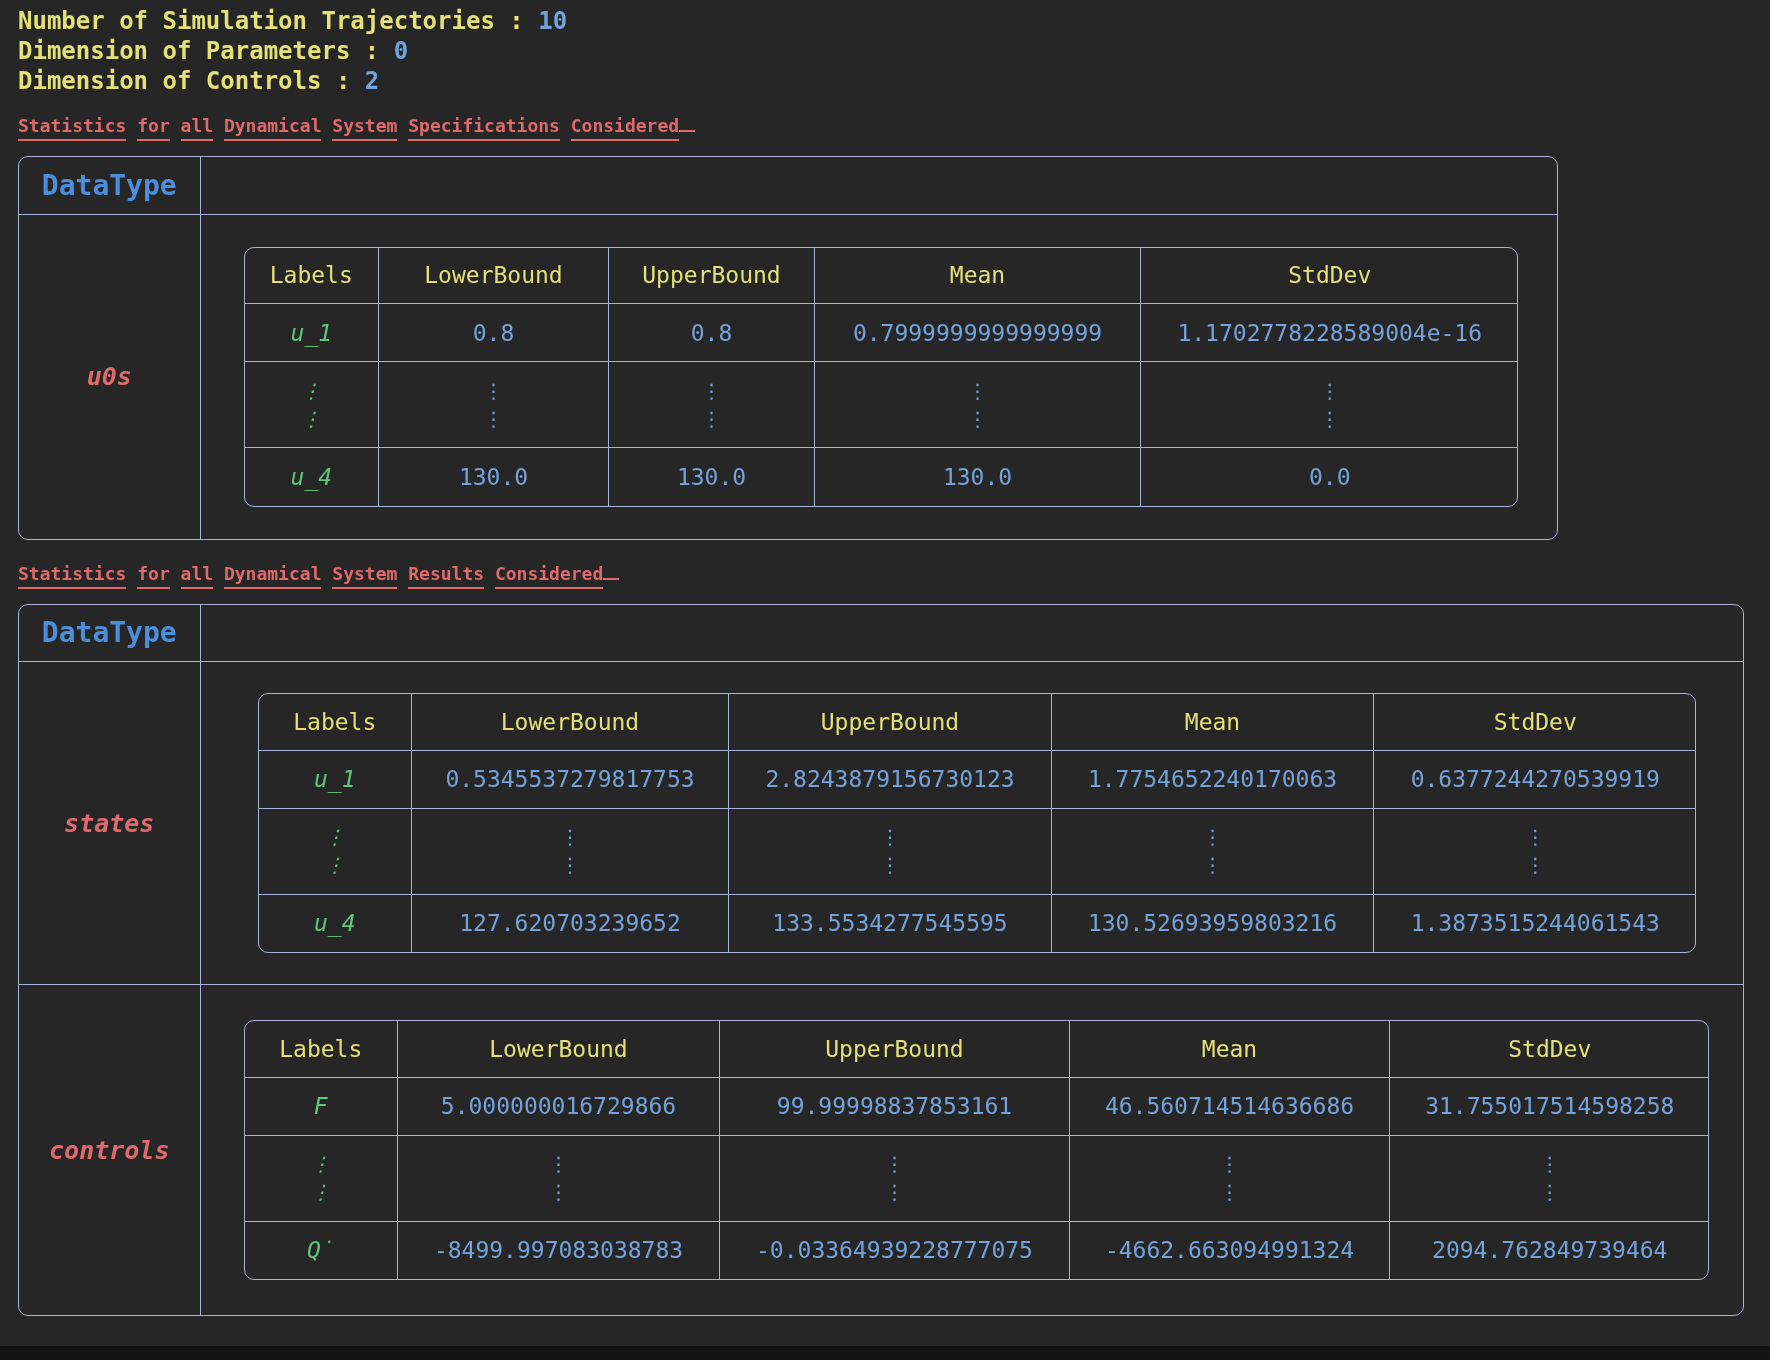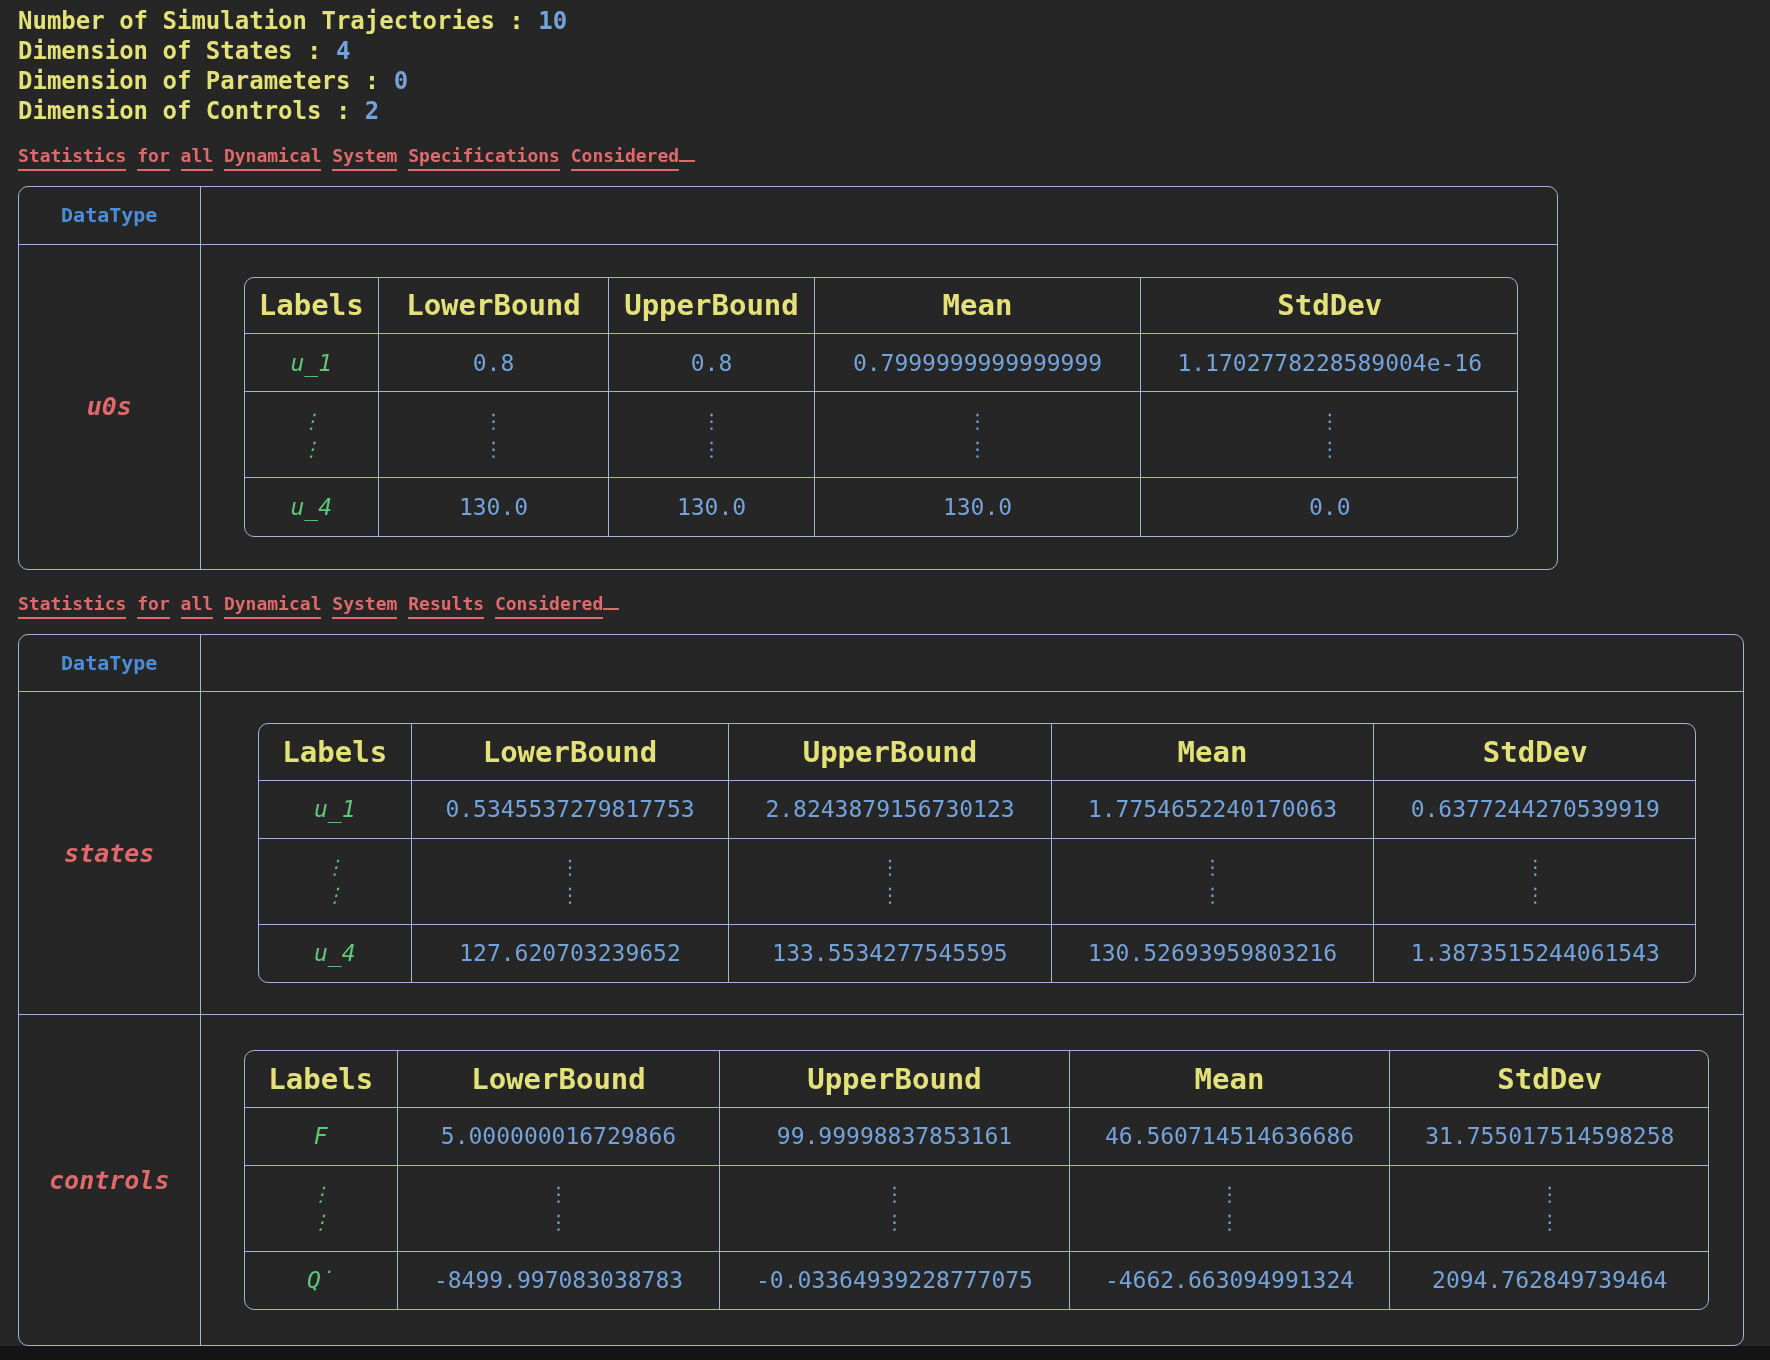--- a/index.html
+++ b/index.html
@@ -46,21 +46,21 @@
   .outer-wrap.t2{width:1726px;}
   table{border-collapse:collapse;width:100%;table-layout:fixed;}
   .outer-table td{border:1.5px solid var(--border);vertical-align:middle;}
   .outer-table tr:first-child td{border-top:none;}
   .outer-table tr:last-child td{border-bottom:none;}
   .outer-table td:first-child{border-left:none;}
   .outer-table td:last-child{border-right:none;}
   .outer-table .col-dt{width:181px;}
   .outer-table .hdr td{height:57px;}
   .dt-cell{
-    text-align:center;font-size:20px;font-weight:bold;color:var(--blue-head);
+    text-align:center;font-size:28px;font-weight:bold;color:var(--blue-head);
   }
   .group-cell{
     text-align:center;font-size:25px;font-weight:bold;font-style:italic;color:var(--red);
   }
 
   
   .inner-wrap{
     border:1.5px solid var(--border);
     border-radius:10px;
     overflow:hidden;
@@ -69,21 +69,21 @@
   .iw-states{width:1438px;margin:31px 0 31px 57px;}
   .iw-controls{width:1465px;margin:35px 0 35px 43px;}
   .inner-table th,.inner-table td{
     border:1.5px solid var(--border);
     text-align:center;vertical-align:middle;
   }
   .inner-table tr:first-child > *{border-top:none;}
   .inner-table tr:last-child > *{border-bottom:none;text-align:center;}
   .inner-table tr > *:first-child{border-left:none;}
   .inner-table tr > *:last-child{border-right:none;}
-  .inner-table th{height:56px;font-size:29px;font-weight:bold;color:var(--yellow);}
+  .inner-table th{height:56px;font-size:23px;font-weight:normal;color:var(--yellow);}
   .inner-table td{height:58px;font-size:23px;color:var(--blue-val);}
   .inner-table td.lbl{color:var(--green);font-style:italic;}
   .inner-table tr.row-ellipsis td{
     height:86px;white-space:pre-line;font-size:20px;line-height:28px;
   }
   
   .t-u0s th:nth-child(1),.t-u0s td:nth-child(1){width:134px;}
   .t-u0s th:nth-child(2),.t-u0s td:nth-child(2){width:230px;}
   .t-u0s th:nth-child(3),.t-u0s td:nth-child(3){width:206px;}
   .t-u0s th:nth-child(4),.t-u0s td:nth-child(4){width:326px;}
@@ -106,21 +106,20 @@
     background:#141414;
   }
 </style>
 </head>
 <body>
 
 <div class="page">
 
   <div>
     <div class="info-line"><span>Number of Simulation Trajectories</span><span> : </span><span class="val">10</span></div>
-    <div class="info-line"><span>Dimension of States</span><span> : </span><span class="val">4</span></div>
     <div class="info-line"><span>Dimension of Parameters</span><span> : </span><span class="val">0</span></div>
     <div class="info-line"><span>Dimension of Controls</span><span> : </span><span class="val">2</span></div>
   </div>
 
   <div class="section-heading"><span>Statistics</span> <span>for</span> <span>all</span> <span>Dynamical</span> <span>System</span> <span>Specifications</span> <span>Considered</span><span class="u-tail"></span></div>
 
   <div class="outer-wrap t1">
     <table class="outer-table">
       <tbody>
           <tr class="hdr">

